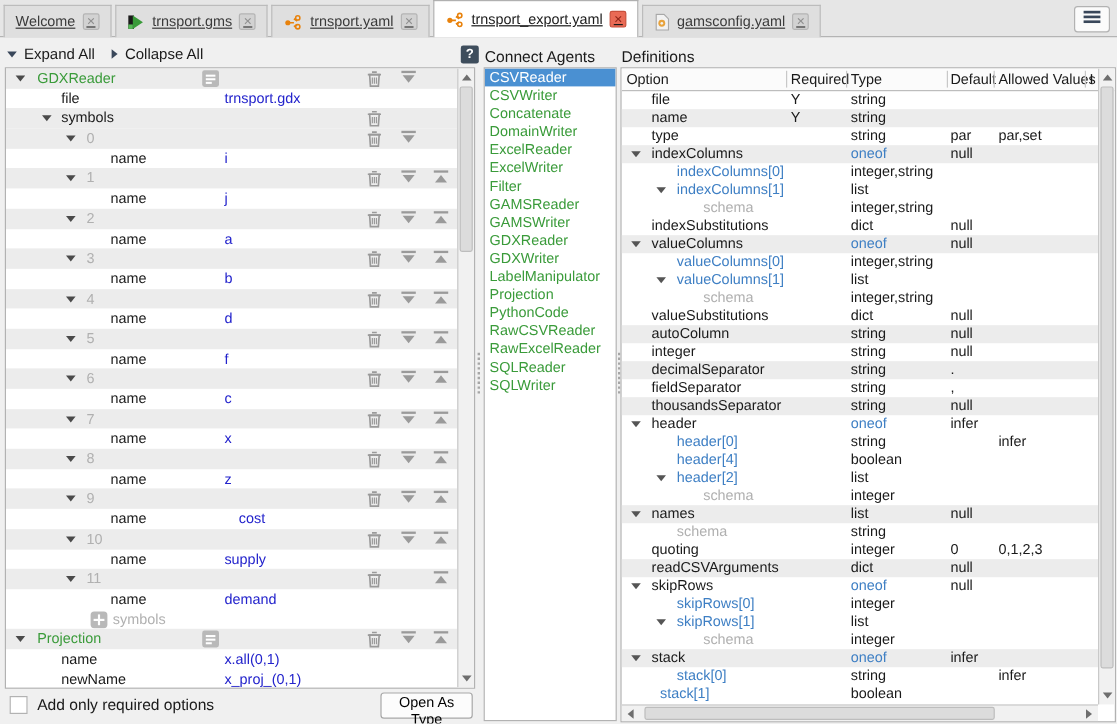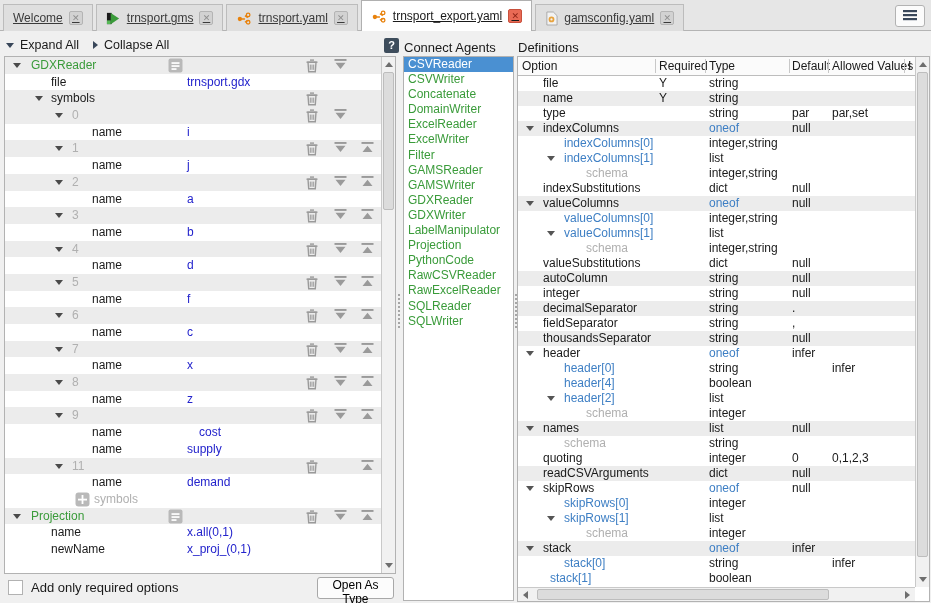--- a/index.html
+++ b/index.html
@@ -430,20 +430,40 @@
               <path d="M2.5 4.8h10L7.5 11z" fill="#9a9a9a"></path>
             </svg></span>
           <span class="act" style="left: 355px;"><svg width="15" height="12" viewBox="0 0 15 12">
               <rect x="1.5" y="1" width="12" height="1.9" fill="#9a9a9a"></rect>
               <path d="M2.5 11h10L7.5 4.8z" fill="#9a9a9a"></path>
             </svg></span>
         </div>
         <div class="trow">
           <span class="lbl" style="left: 87px;">name</span>
           <span class="lbl blueval" style="left: 194px;">cost</span>
+        </div>
+        <div class="trow shade">
+          <span class="tri-d exp" style="left: 50px;"></span>
+          <span class="lbl muted" style="left: 67px;">10</span>
+          <span class="act" style="left: 300px;"><svg width="14" height="15" viewBox="0 0 14 15">
+              <g fill="none" stroke="#9a9a9a">
+                <path stroke-width="1.4" d="M3 4.2h8l-.7 9.6H3.7z"></path>
+                <path stroke-width="1.4" d="M1.5 4.2h11"></path>
+                <path stroke-width="1.4" d="M5 2.1h4"></path>
+                <path stroke-width="1" d="M5.3 6.6v5.2M7 6.6v5.2M8.7 6.6v5.2"></path>
+              </g>
+            </svg></span>
+          <span class="act" style="left: 328px;"><svg width="15" height="12" viewBox="0 0 15 12">
+              <rect x="1.5" y="1" width="12" height="1.9" fill="#9a9a9a"></rect>
+              <path d="M2.5 4.8h10L7.5 11z" fill="#9a9a9a"></path>
+            </svg></span>
+          <span class="act" style="left: 355px;"><svg width="15" height="12" viewBox="0 0 15 12">
+              <rect x="1.5" y="1" width="12" height="1.9" fill="#9a9a9a"></rect>
+              <path d="M2.5 11h10L7.5 4.8z" fill="#9a9a9a"></path>
+            </svg></span>
         </div>
         <div class="trow">
           <span class="lbl" style="left: 87px;">name</span>
           <span class="lbl blueval" style="left: 182px;">supply</span>
         </div>
         <div class="trow shade">
           <span class="tri-d exp" style="left: 50px;"></span>
           <span class="lbl muted" style="left: 67px;">11</span>
           <span class="act" style="left: 300px;"><svg width="14" height="15" viewBox="0 0 14 15">
               <g fill="none" stroke="#9a9a9a">

